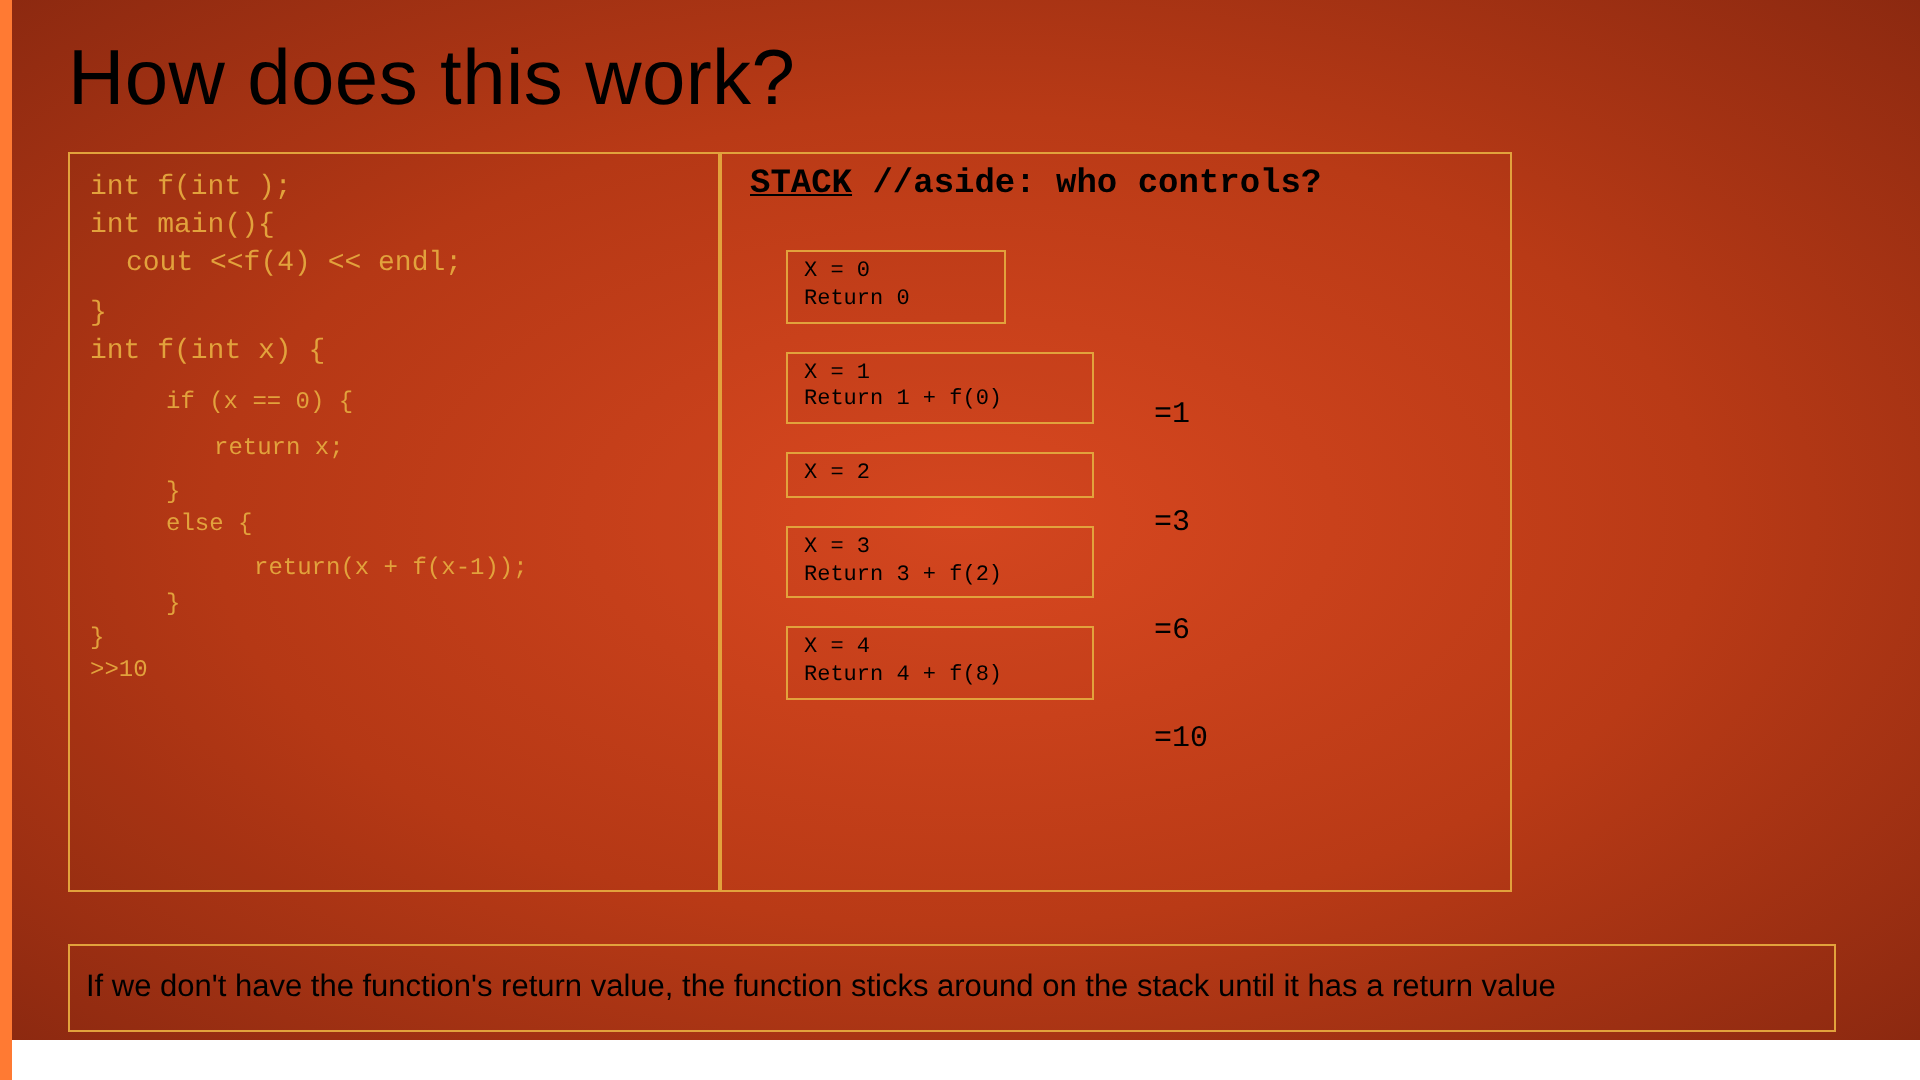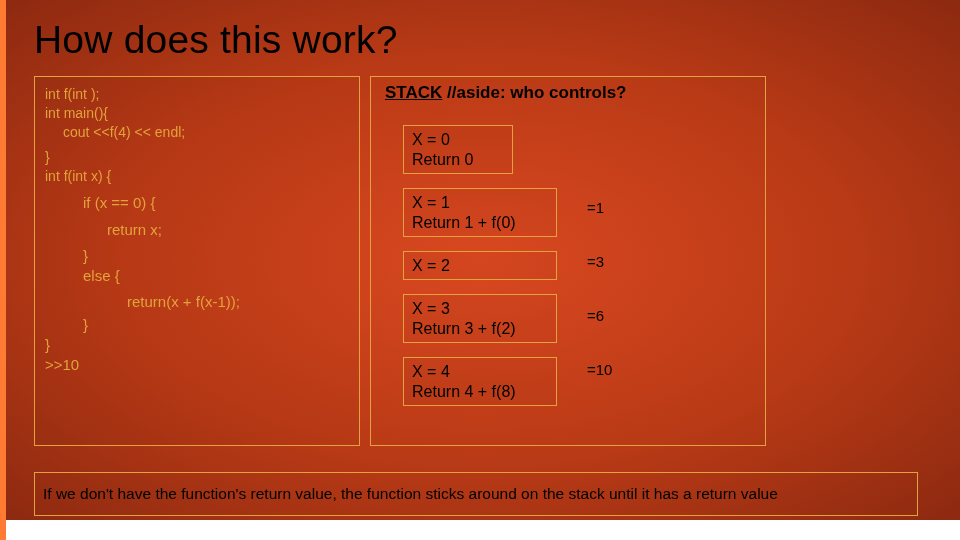--- a/index.html
+++ b/index.html
@@ -5,49 +5,49 @@
   * { margin: 0; padding: 0; box-sizing: border-box; }
   html, body { width: 960px; height: 540px; overflow: hidden; font-family: Arial, Helvetica, sans-serif; }
   .slide {
     width: 960px; height: 520px;
     background: radial-gradient(ellipse at center, #d94820 0%, #b93a16 55%, #8c2910 100%);
     position: relative;
     padding: 18px 34px 4px 34px;
   }
   .accent-bar { position:absolute; left:0; top:0; width:6px; height:540px; background:#ff7a33; }
   .title { font-size: 39px; color: #000; font-weight: 400; letter-spacing: 0.2px; margin-bottom: 14px; }
-  .boxes { display:flex; gap:10px; }
+  .boxes { display:flex; gap:0;font-family:Liberation Mono, monospace; }
   .code-box {
     width: 326px; height: 370px;
     border: 1.5px solid #e2a23c;
     background: rgba(0,0,0,0.02);
     padding: 8px 10px 8px 10px;
     color: #e2a23c;
     font-size: 14px;
     line-height: 1.35;
   }
   .code-box .line { white-space: pre; }
   .ind1 { padding-left: 18px; }
   .ind2 { padding-left: 38px; }
   .ind3 { padding-left: 62px; }
   .ind4 { padding-left: 82px; }
-  .sm { font-size: 15px; }
+  .sm { font-size: 12px; }
   .stack-box {
     width: 396px; height: 370px;
     border: 1.5px solid #e2a23c;
     padding: 6px 10px 6px 14px;
     position: relative;
   }
   .stack-title { font-size: 17px; font-weight: 700; color:#000; }
   .stack-title .underline { text-decoration: underline; }
   .frames { position:absolute; left:32px; top:48px; }
   .frame {
     border: 1.5px solid #e2a23c;
     background: rgba(0,0,0,0.02);
-    color:#000; font-size:16px; line-height:1.25;
+    color:#000; font-size:11px; line-height:1.25;
     padding: 4px 8px 3px 8px;
     margin-bottom: 14px;
     width: 154px;
   }
   .frame.f0 { width: 110px; }
   .results { position:absolute; left:216px; top:104px; color:#000; font-size:15px; font-weight:400; }
   .results div { height: 54px; line-height:54px; }
   .results .r1 { margin-top: 0px; }
   .footer-note {
     position:absolute; left:34px; bottom:4px;

